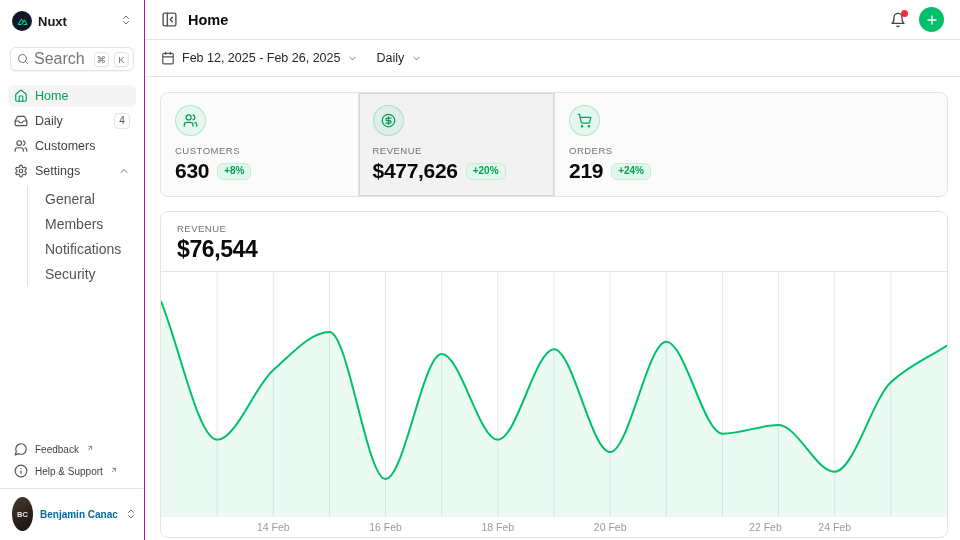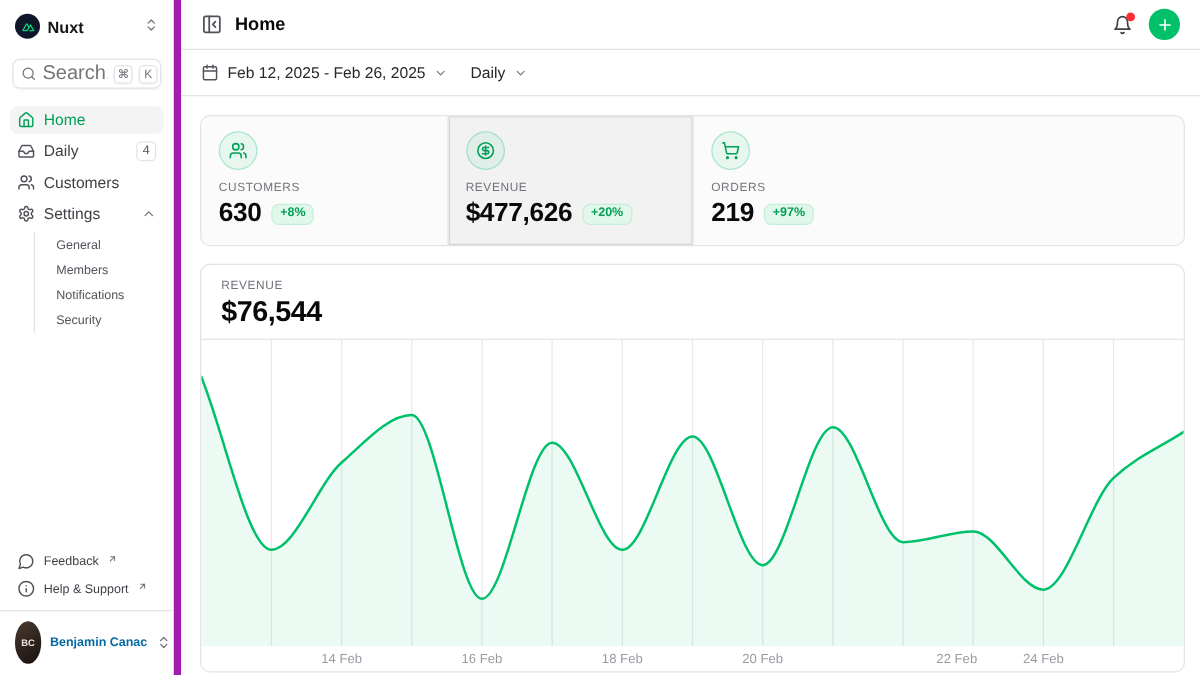--- a/index.html
+++ b/index.html
@@ -5,21 +5,21 @@
   * { box-sizing: border-box; margin: 0; padding: 0; }
   html,body { width:960px; height:540px; overflow:hidden; }
   body {
     font-family: "Liberation Sans", "DejaVu Sans", sans-serif;
     background:#fff; color:#18181b; font-size:13px;
     -webkit-font-smoothing:antialiased;
   }
   .app { display:flex; width:960px; height:540px; }
 
   
-  .sidebar { width:145px; min-width:145px; border-right:6px solid #a21caf; background:#fff;
+  .sidebar { width:145px; min-width:145px; border-right:1px solid #a21caf; background:#fff;
     display:flex; flex-direction:column; padding:8px 8px 0; }
   .ws-row { display:flex; align-items:center; gap:6px; padding:3px 4px; border-radius:6px; }
   .logo-circle { width:20px; height:20px; border-radius:50%; background:#0f172a;
     display:flex; align-items:center; justify-content:center; flex:none; }
   .ws-name { font-size:13px; font-weight:700; color:#18181b; }
   .ml-auto { margin-left:auto; }
   .muted-ic { color:#71717a; }
   .dim-ic { color:#52525b; }
 
   .search-box { margin:13px 2px 0; height:24px; display:flex; align-items:center; gap:5px;
@@ -34,21 +34,21 @@
   .nav { margin-top:14px; display:flex; flex-direction:column; gap:3px; }
   .nav-item { display:flex; align-items:center; gap:7px; padding:3px 6px; height:22px;
     border-radius:6px; color:#3f3f46; font-weight:500; font-size:12.5px; cursor:default; }
   .nav-item .nico { display:flex; color:#52525b; flex:none; }
   .nav-item.active { background:#f4f4f5; color:#00a155; }
   .nav-item.active .nico { color:#00a155; }
   .count-badge { border:1px solid #e4e4e7; border-radius:4px; font-size:10px; line-height:14px;
     min-width:16px; text-align:center; color:#52525b; background:#fff; padding:0 3px; }
   .sub-list { margin:1px 0 0 19px; border-left:1px solid #e4e4e7; display:flex;
     flex-direction:column; }
-  .sub-item { padding:4.5px 4px 4.5px 17px; color:#52525b; font-size:10px; }
+  .sub-item { padding:4.5px 4px 4.5px 17px; color:#52525b; font-size:14px; }
 
   .spacer { flex:1; }
   .foot-links { display:flex; flex-direction:column; gap:2px; padding-bottom:7px; }
   .foot-item { display:flex; align-items:center; gap:7px; padding:3px 6px; color:#3f3f46;
     font-size:10px; font-weight:500; border-radius:6px; }
   .ext-arrow { color:#71717a; align-self:flex-start; margin-top:1px; }
   .user-row { border-top:1px solid #e4e4e7; margin:0 -8px; padding:8px 12px 9px;
     display:flex; align-items:center; gap:7px; }
   .avatar { width:21px; height:34px; border-radius:50%; flex:none;
     background:linear-gradient(145deg,#4a3b31,#17100c); color:#e7e5e4; font-size:7.5px;
@@ -327,21 +327,21 @@
           <div class="stat-ic">
             <svg width="15" height="15" viewBox="0 0 24 24" fill="none" stroke="currentColor" stroke-width="2" stroke-linecap="round" stroke-linejoin="round">
                 <circle cx="8" cy="21" r="1"></circle>
                 <circle cx="19" cy="21" r="1"></circle>
                 <path d="M2.05 2.05h2l2.66 12.42a2 2 0 0 0 2 1.58h9.78a2 2 0 0 0 1.95-1.57l1.65-7.43H5.12"></path>
               </svg>
           </div>
           <div class="stat-label">ORDERS</div>
           <div class="stat-value-row">
             <span class="stat-value">219</span>
-            <span class="delta-badge">+97%</span>
+            <span class="delta-badge">+24%</span>
           </div>
         </div>
       </div>
 
       <div class="chart-card">
         <div class="chart-header">
           <div class="chart-label">REVENUE</div>
           <div class="chart-value">$76,544</div>
         </div>
         <div class="chart-plot">

